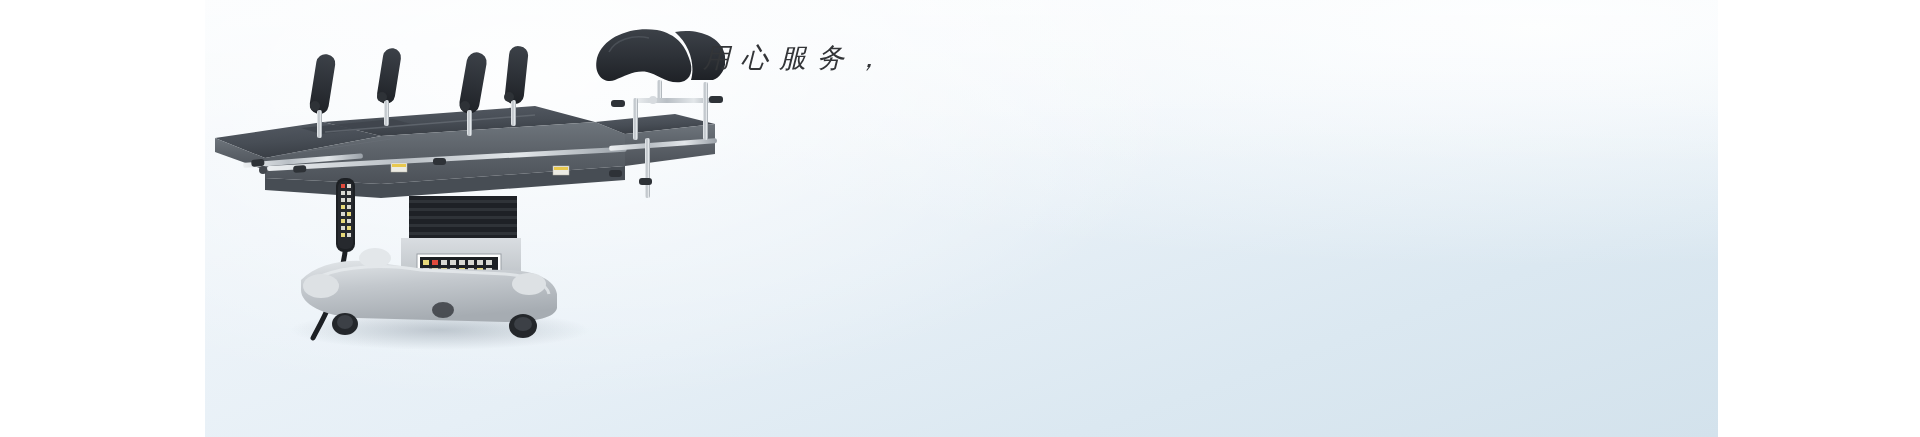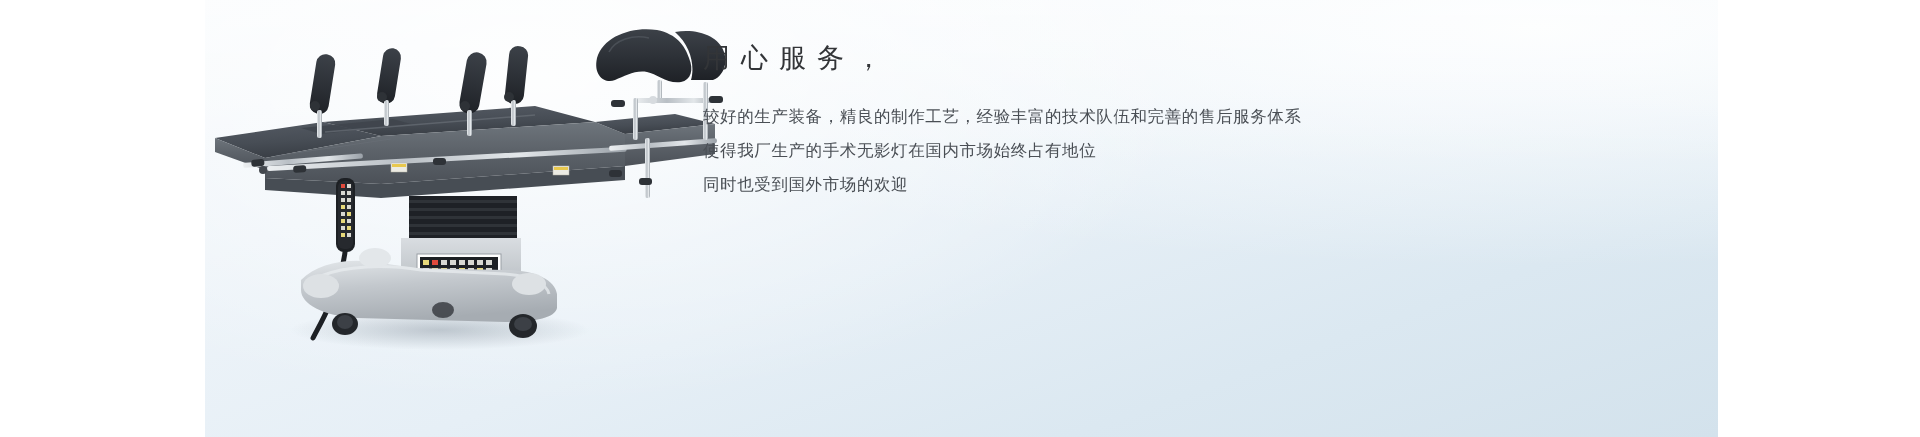--- a/index.html
+++ b/index.html
@@ -25,20 +25,21 @@
   .banner {
     position: absolute;
     left: 205px;
     top: 0;
     width: 1513px;
     height: 437px;
     overflow: hidden;
     background:
       radial-gradient(120% 95% at 88% 6%, #fbfdfe 0%, rgba(251,253,254,0) 58%),
       linear-gradient(160deg, #f4f8fb 0%, #eef4f9 26%, #e6eff6 52%, #dbe8f1 76%, #d3e2ec 100%);
+    font-style: italic;
   }
 
   
   .banner-sheen {
     position: absolute;
     inset: 0;
     background:
       radial-gradient(70% 120% at 22% 18%, rgba(255,255,255,0.85) 0%, rgba(255,255,255,0) 62%),
       linear-gradient(to bottom, rgba(255,255,255,0.55) 0%, rgba(255,255,255,0) 38%);
     pointer-events: none;
@@ -315,21 +316,16 @@
 
         <g>
           <rect x="440" y="120" width="5" height="60" rx="2" fill="url(#chromeG)"></rect>
           <rect x="434" y="160" width="13" height="7" rx="3" fill="#2e3237"></rect>
         </g>
       </svg>
     </figure>
 
     <div class="copy">
       <h1 class="headline">用心服务，</h1>
-      <div class="body-copy">
-        <div class="body-line">较好的生产装备，精良的制作工艺，经验丰富的技术队伍和完善的售后服务体系</div>
-        <div class="body-line">使得我厂生产的手术无影灯在国内市场始终占有地位</div>
-        <div class="body-line">同时也受到国外市场的欢迎</div>
-      </div>
     </div>
 
   </section>
 </div>
 
 </body></html>

